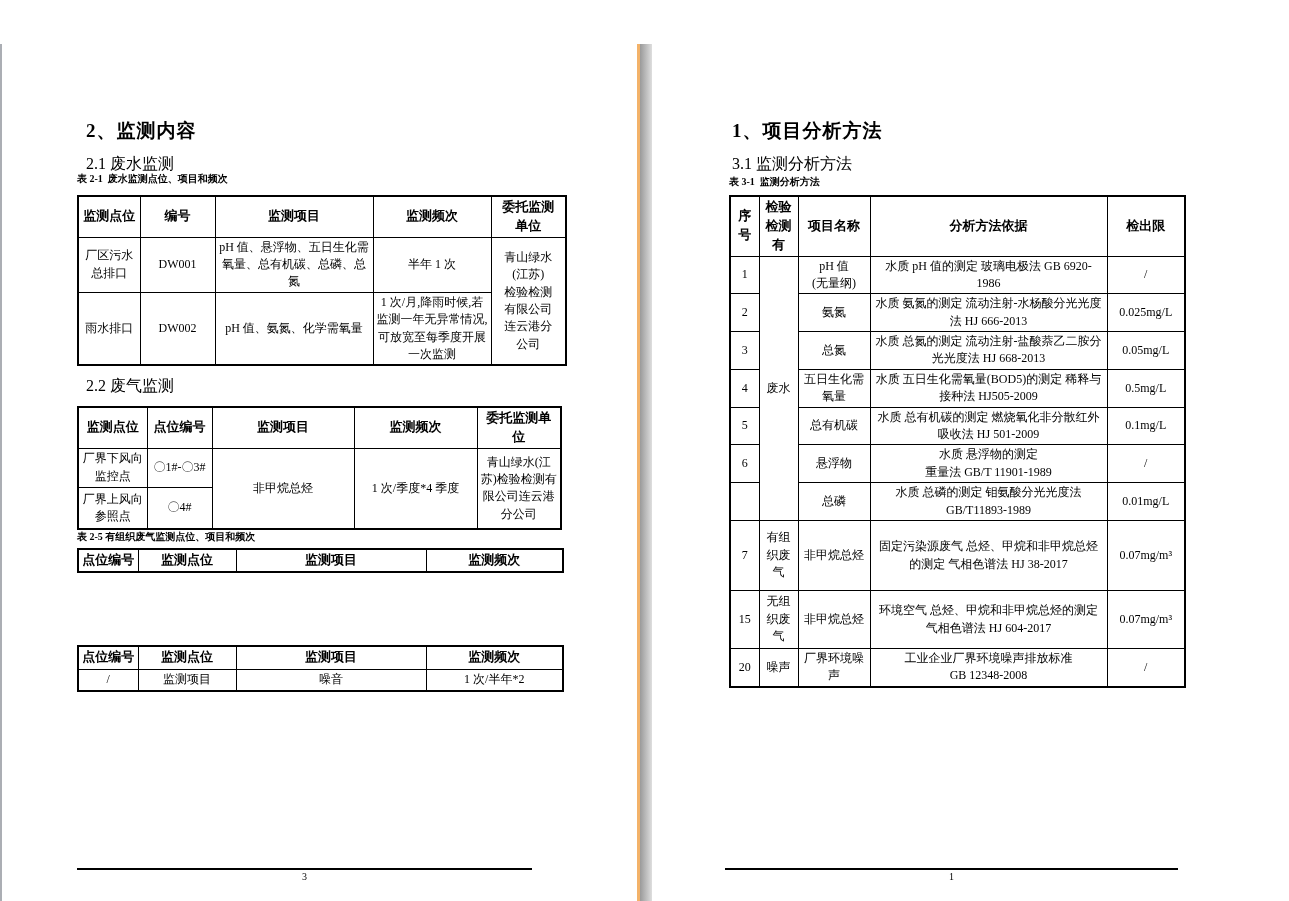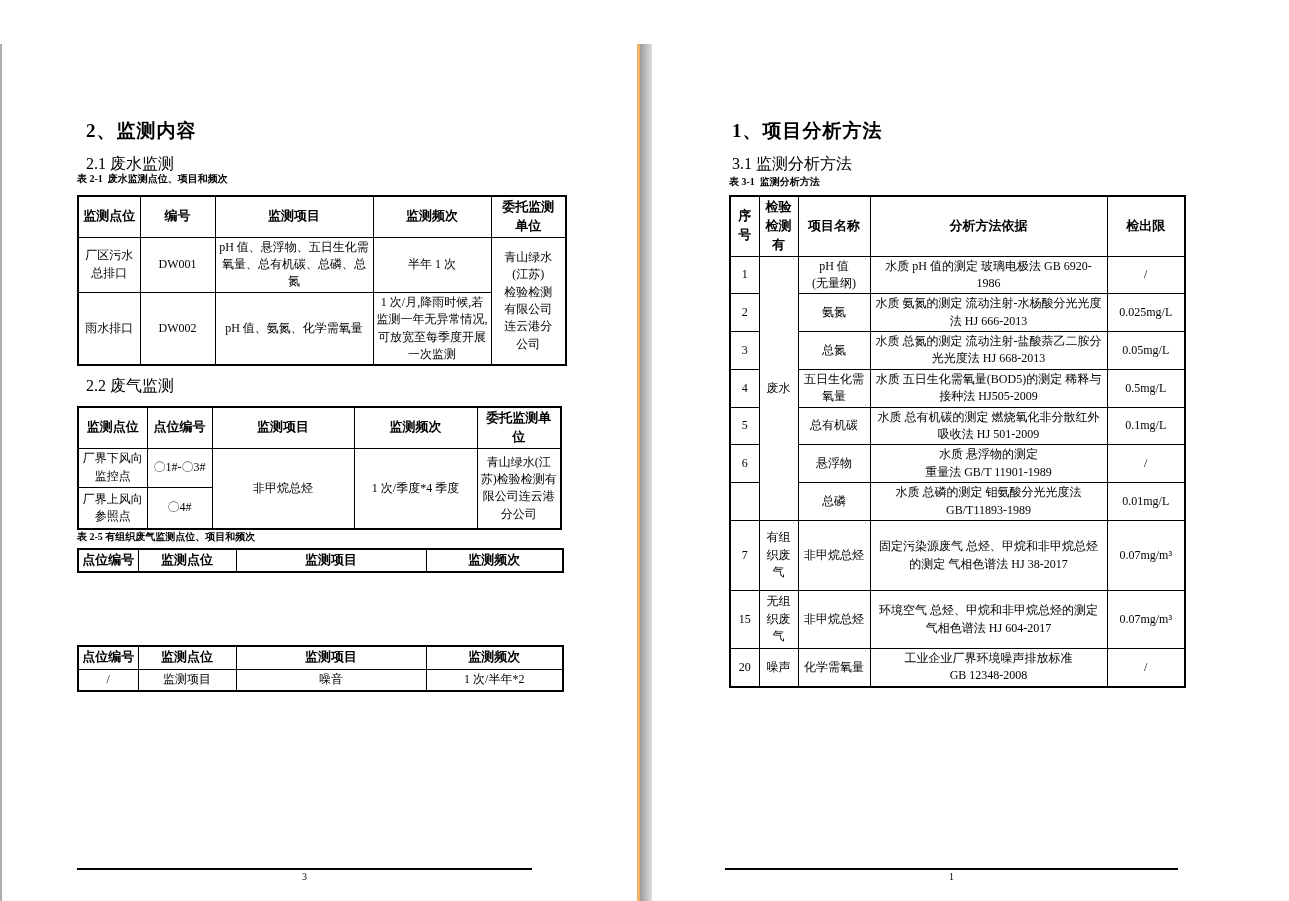--- a/index.html
+++ b/index.html
@@ -250,21 +250,21 @@
       <tr style="height:58px">
         <td>15</td>
         <td>无组织废气</td>
         <td class="pre">非甲烷总烃</td>
         <td class="pre">环境空气 总烃、甲烷和非甲烷总烃的测定 气相色谱法 HJ 604-2017</td>
         <td>0.07mg/m³</td>
       </tr>
       <tr style="height:36px">
         <td>20</td>
         <td>噪声</td>
-        <td class="pre">化学需氧量</td>
+        <td class="pre">厂界环境噪声</td>
         <td class="pre">工业企业厂界环境噪声排放标准
 GB 12348-2008</td>
         <td>/</td>
       </tr>
     </tbody>
       </table>
 
     <div class="footer-line" style="left:73px;top:824px;width:453px;"></div>
     <div class="pagenum" style="left:73px;top:827px;width:453px;">1</div>
   </div>

